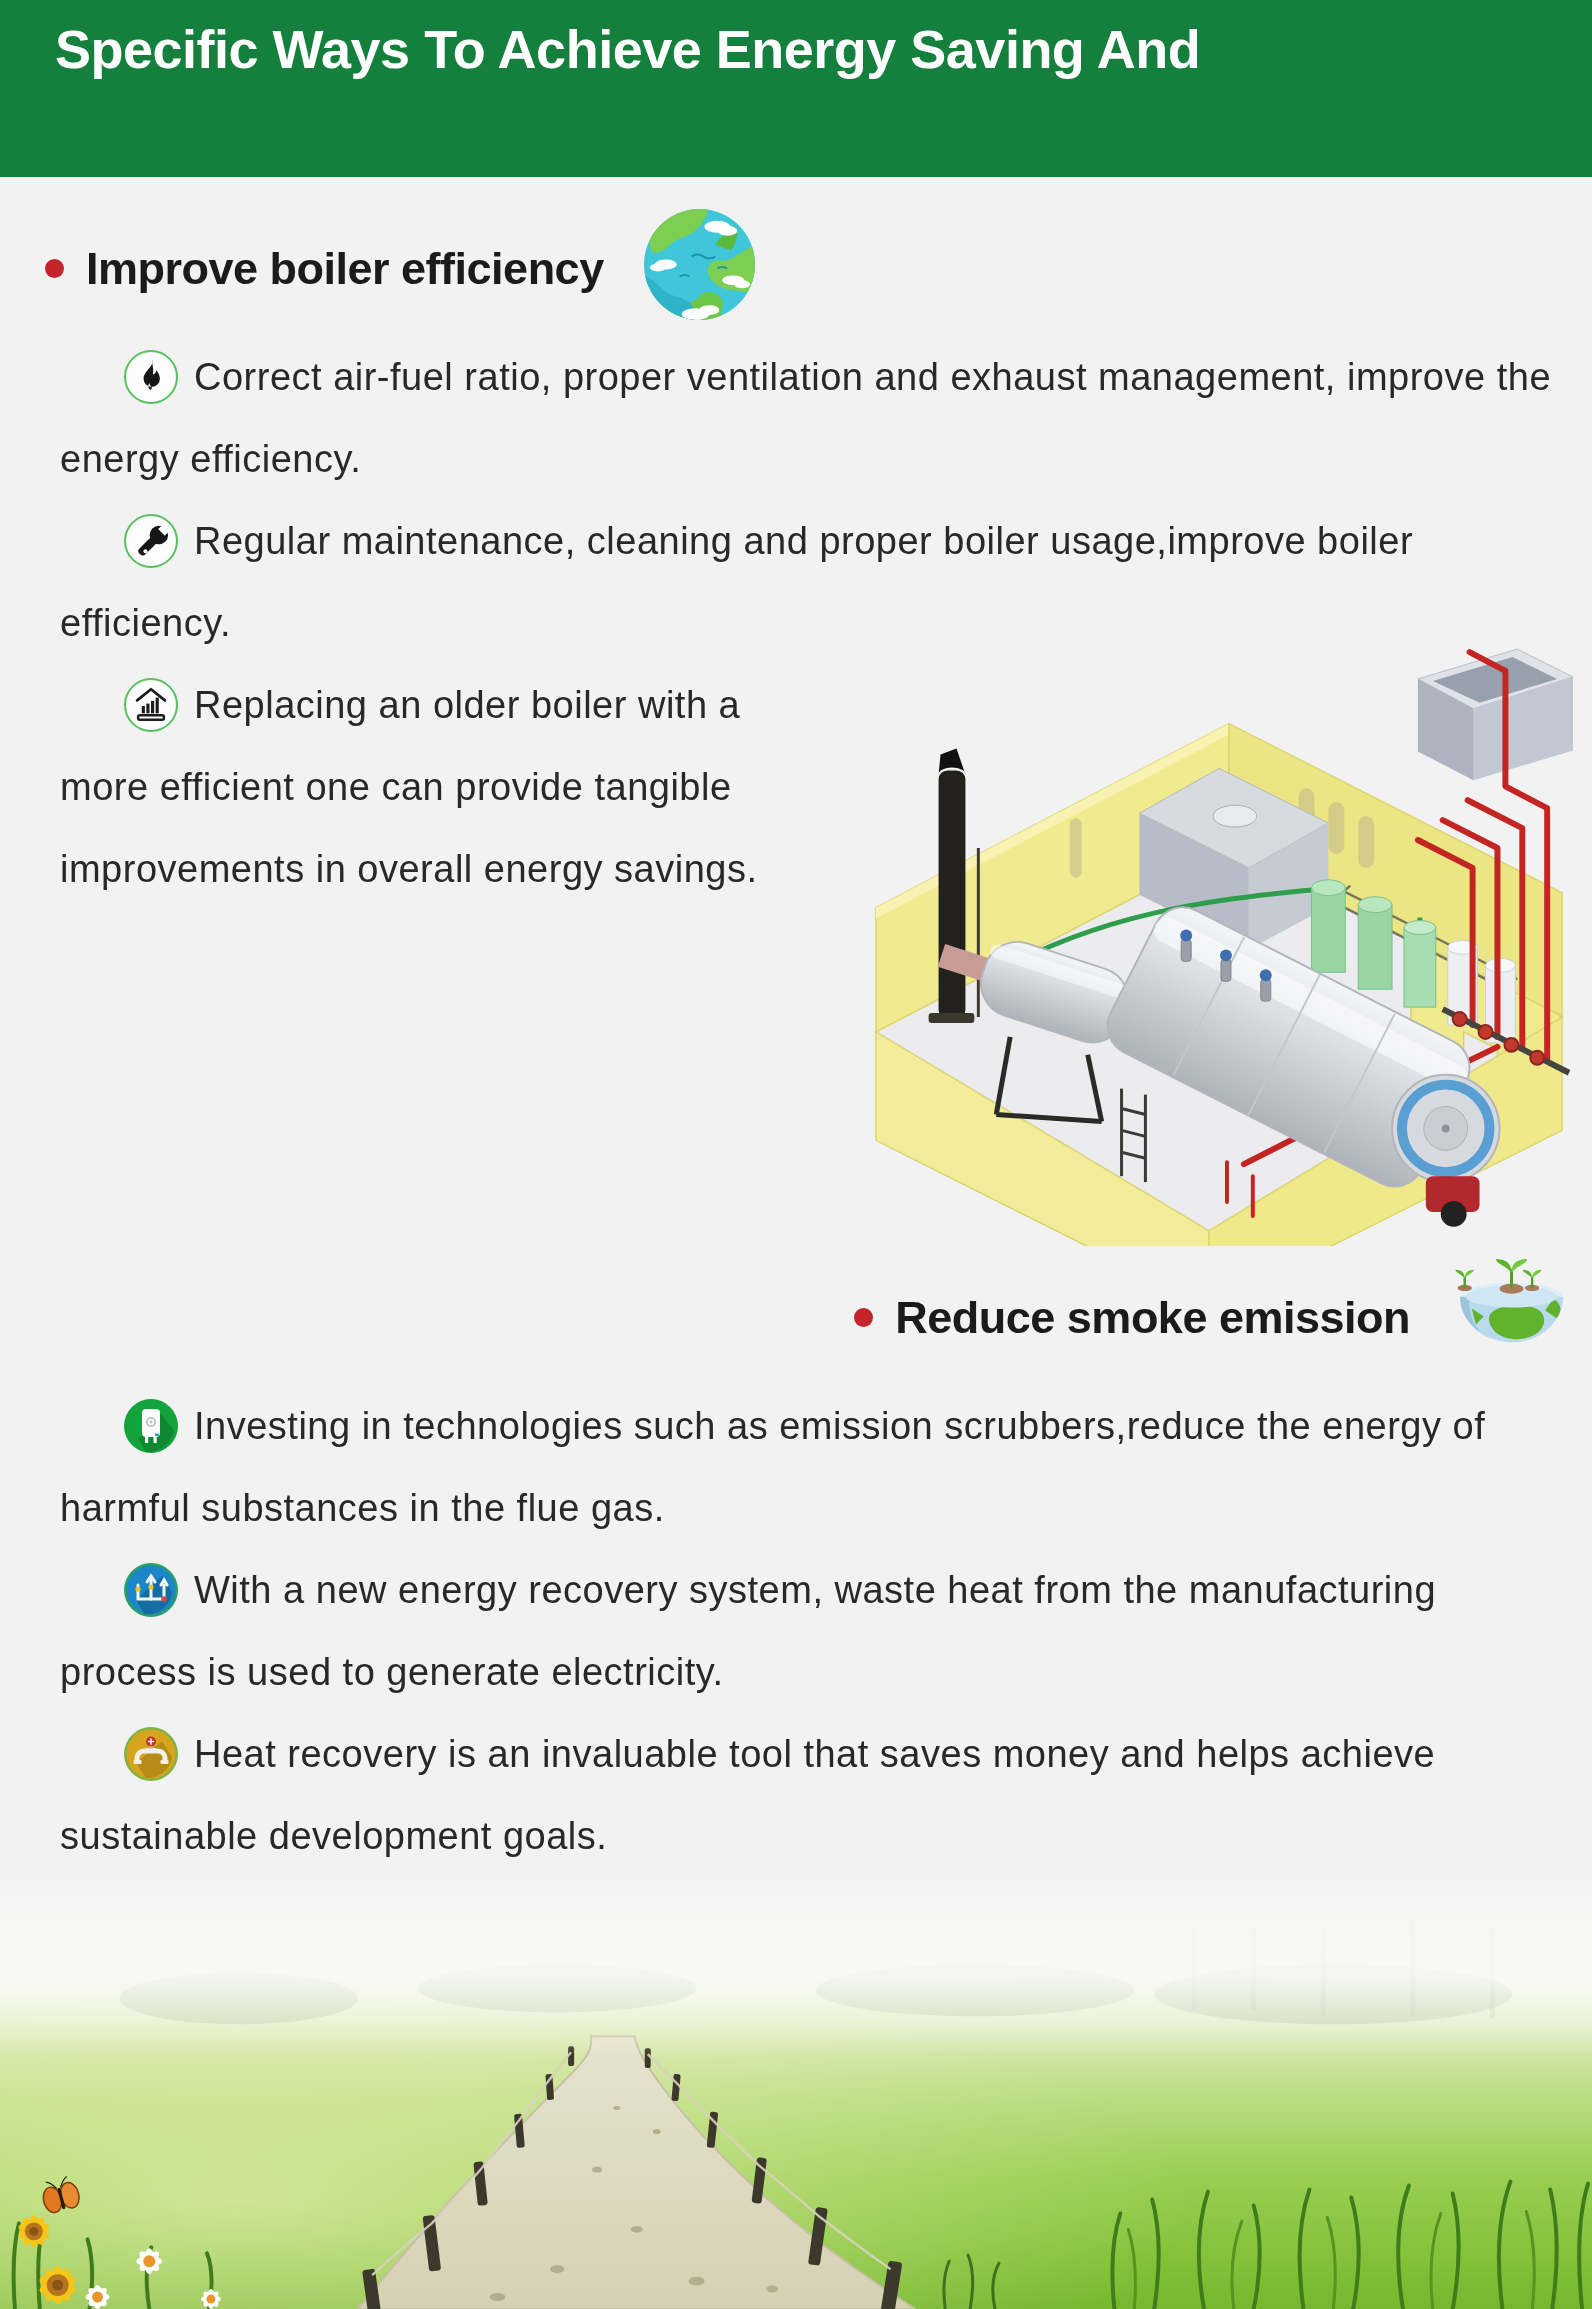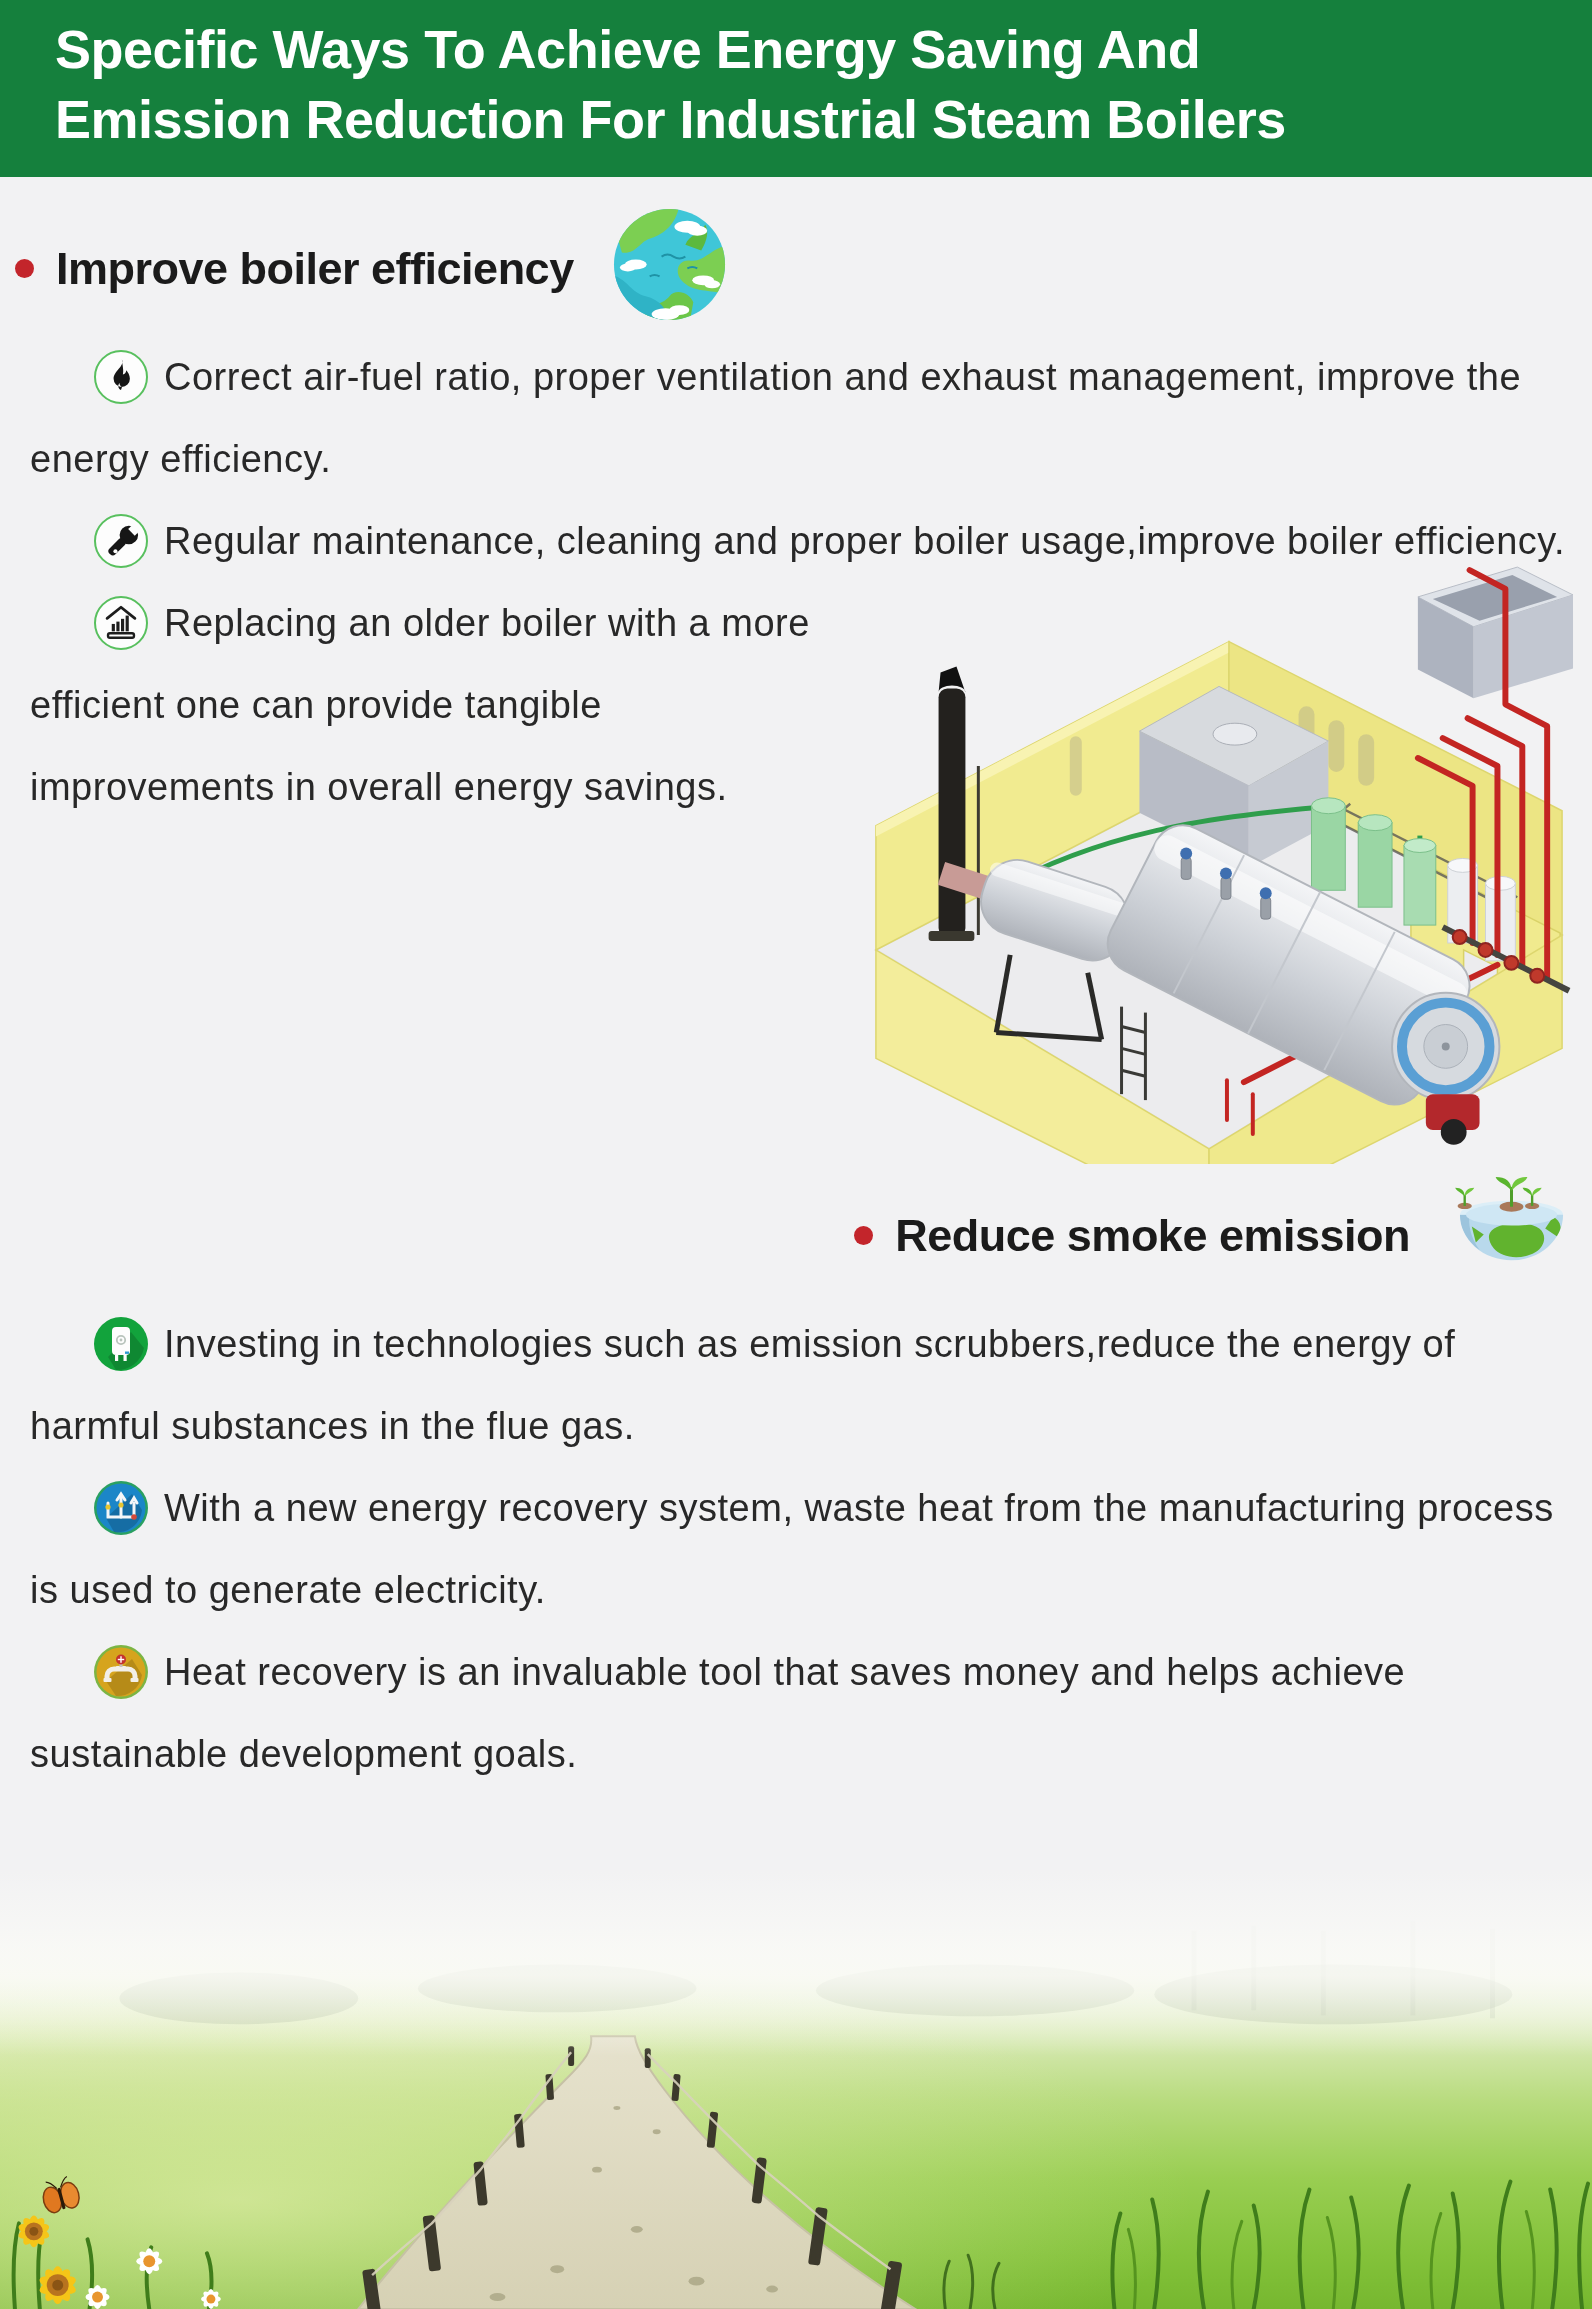--- a/index.html
+++ b/index.html
@@ -12,21 +12,21 @@
   .header{
     position:relative;z-index:2;
     background:#15803d;height:177px;
     padding:14px 0 0 55px;box-sizing:border-box;
   }
   .header .t{
     color:#fff;font-weight:700;font-size:54px;line-height:70px;
     letter-spacing:-0.5px;white-space:nowrap;
   }
   
-  .content{position:relative;z-index:1;padding:0 15px 0 30px;}
+  .content{position:relative;z-index:1;padding:0 15px 0 52px;margin-left:8px;}
   .sec-heading{
     display:flex;align-items:center;gap:22px;
     margin:30px 0 6px -15px;height:123px;
   }
   .sec-heading h2{
     margin:0;font-size:45px;font-weight:700;color:#1b1b1b;letter-spacing:-0.5px;
   }
   .dot{width:19px;height:19px;border-radius:50%;background:#c3252b;flex:0 0 auto;}
   .earth-wrap{flex:0 0 auto;margin-left:14px;margin-top:-4px;}
   .bullet{
@@ -49,21 +49,20 @@
   .photo{
     position:absolute;left:0;right:0;bottom:0;height:438px;z-index:0;
   }
   .photo svg{display:block;width:100%;height:100%;}
 </style>
 </head>
 <body>
 
 <div class="header">
   <div class="t">Specific Ways To Achieve Energy Saving And</div>
-  <div class="t">Emission Reduction For Industrial Steam Boilers</div>
 </div>
 
 <div class="content">
 
   <div>
     <div class="sec-heading">
       <span class="dot"></span>
       <h2>Improve boiler efficiency</h2>
       <span class="earth-wrap">
         <svg width="119" height="119" viewBox="0 0 120 120">

